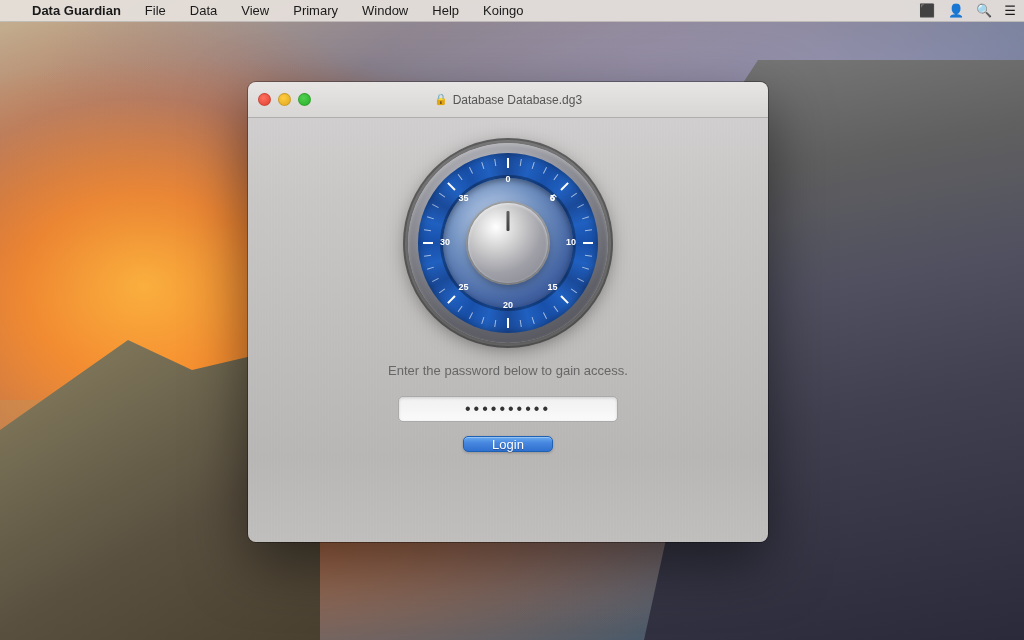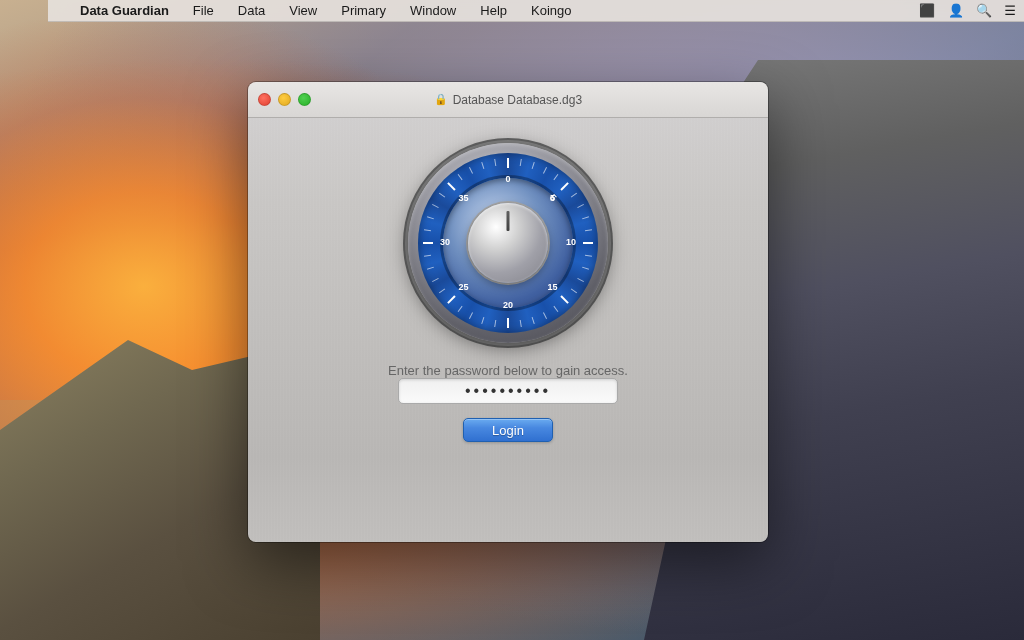--- a/index.html
+++ b/index.html
@@ -63,21 +63,20 @@
       height: 22px;
       background: rgba(230,225,220,0.92);
       backdrop-filter: blur(10px);
       display: flex;
       align-items: center;
       padding: 0 8px;
       z-index: 100;
       font-size: 13px;
       color: #1a1a1a;
       border-bottom: 1px solid rgba(0,0,0,0.15);
-      margin-left: 48px;
     }
 
     .menubar-left {
       display: flex;
       align-items: center;
       gap: 16px;
     }
 
     .menubar-apple {
       font-size: 14px;
@@ -265,20 +264,21 @@
       font-size: 22px;
       font-weight: 600;
       color: #333;
       margin-bottom: 6px;
       letter-spacing: -0.3px;
     }
 
     .lock-subtitle {
       font-size: 13px;
       color: #666;
+      margin-bottom: 18px;
       text-align: left;
     }
 
     .password-input {
       width: 220px;
       height: 26px;
       border: 1px solid #aaa;
       border-radius: 5px;
       background: linear-gradient(180deg, #f0f0f0, #fafafa);
       padding: 0 10px;
@@ -286,21 +286,21 @@
       letter-spacing: 3px;
       text-align: center;
       color: #333;
       outline: none;
       box-shadow: inset 0 1px 3px rgba(0,0,0,0.15);
       margin-bottom: 14px;
     }
 
     .login-button {
       width: 90px;
-      height: 24px;
+      height: 16px;
       border-radius: 5px;
       background: linear-gradient(180deg, #6aabf0 0%, #4888e0 40%, #3070d0 100%);
       border: 1px solid #2060b0;
       color: white;
       font-size: 13px;
       font-weight: 500;
       cursor: pointer;
       box-shadow: 0 1px 3px rgba(0,0,0,0.2), inset 0 1px 0 rgba(255,255,255,0.3);
       text-shadow: 0 1px 1px rgba(0,0,0,0.3);
     }

